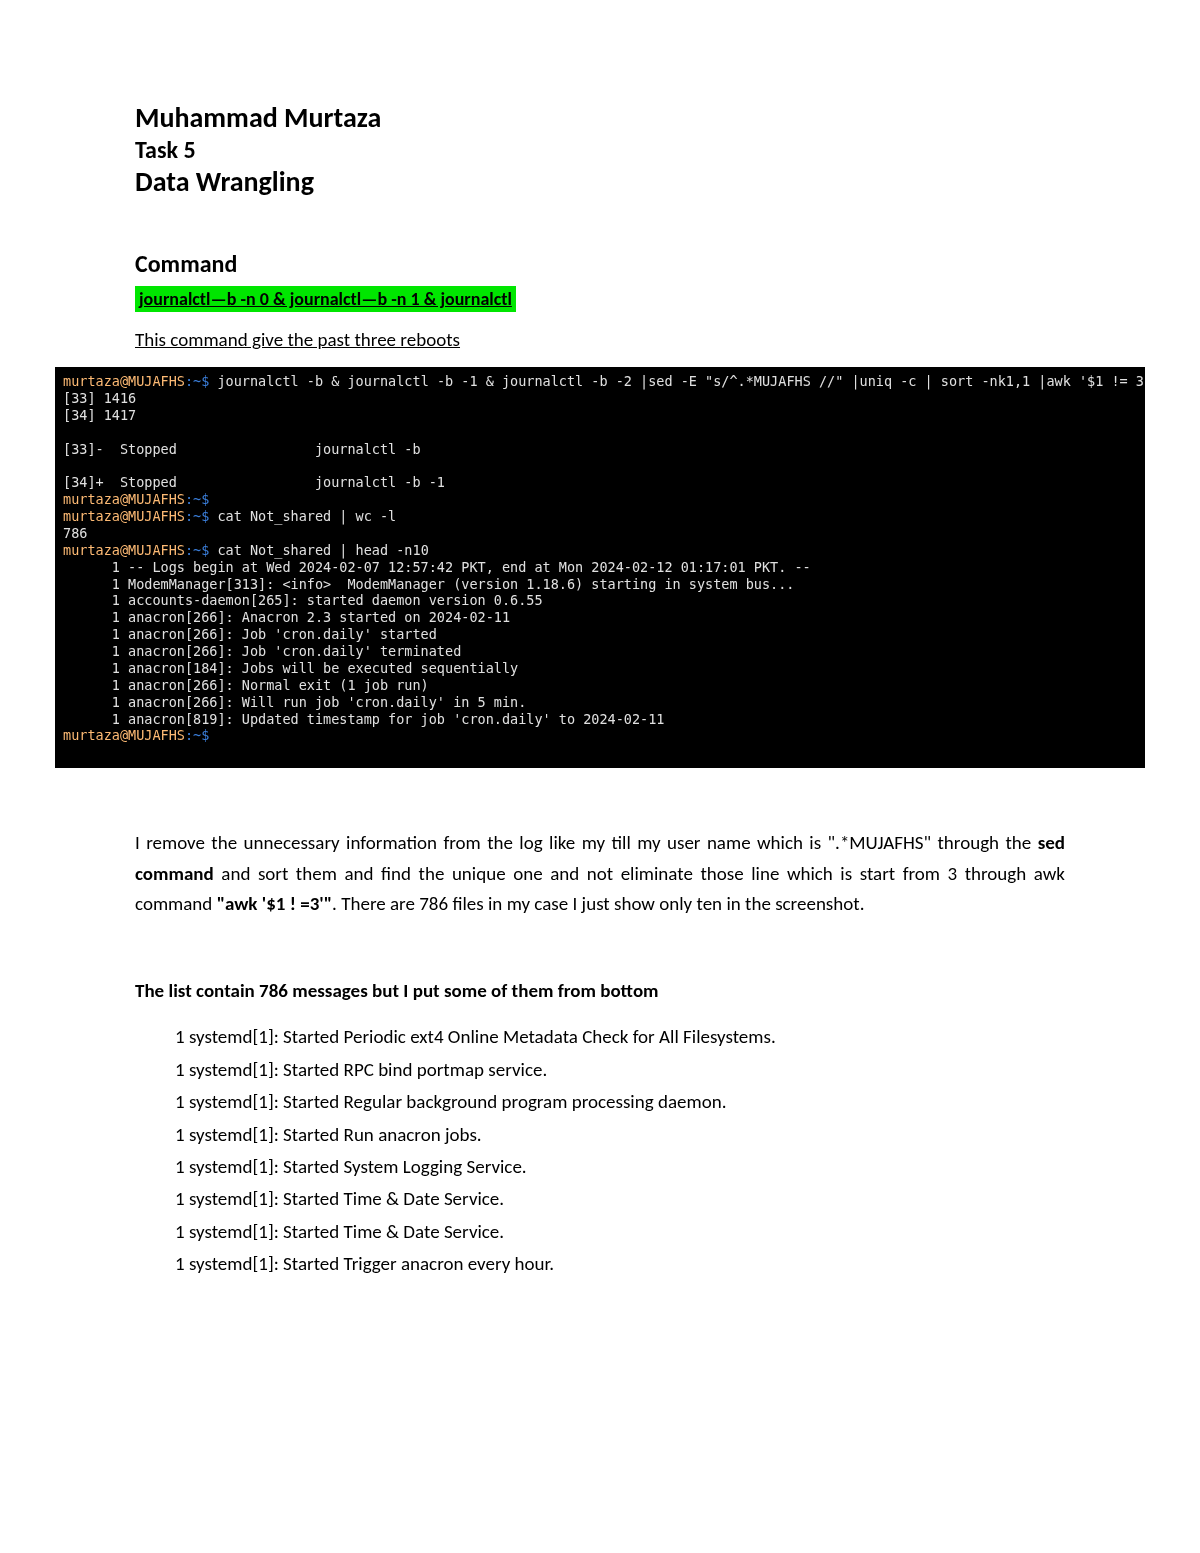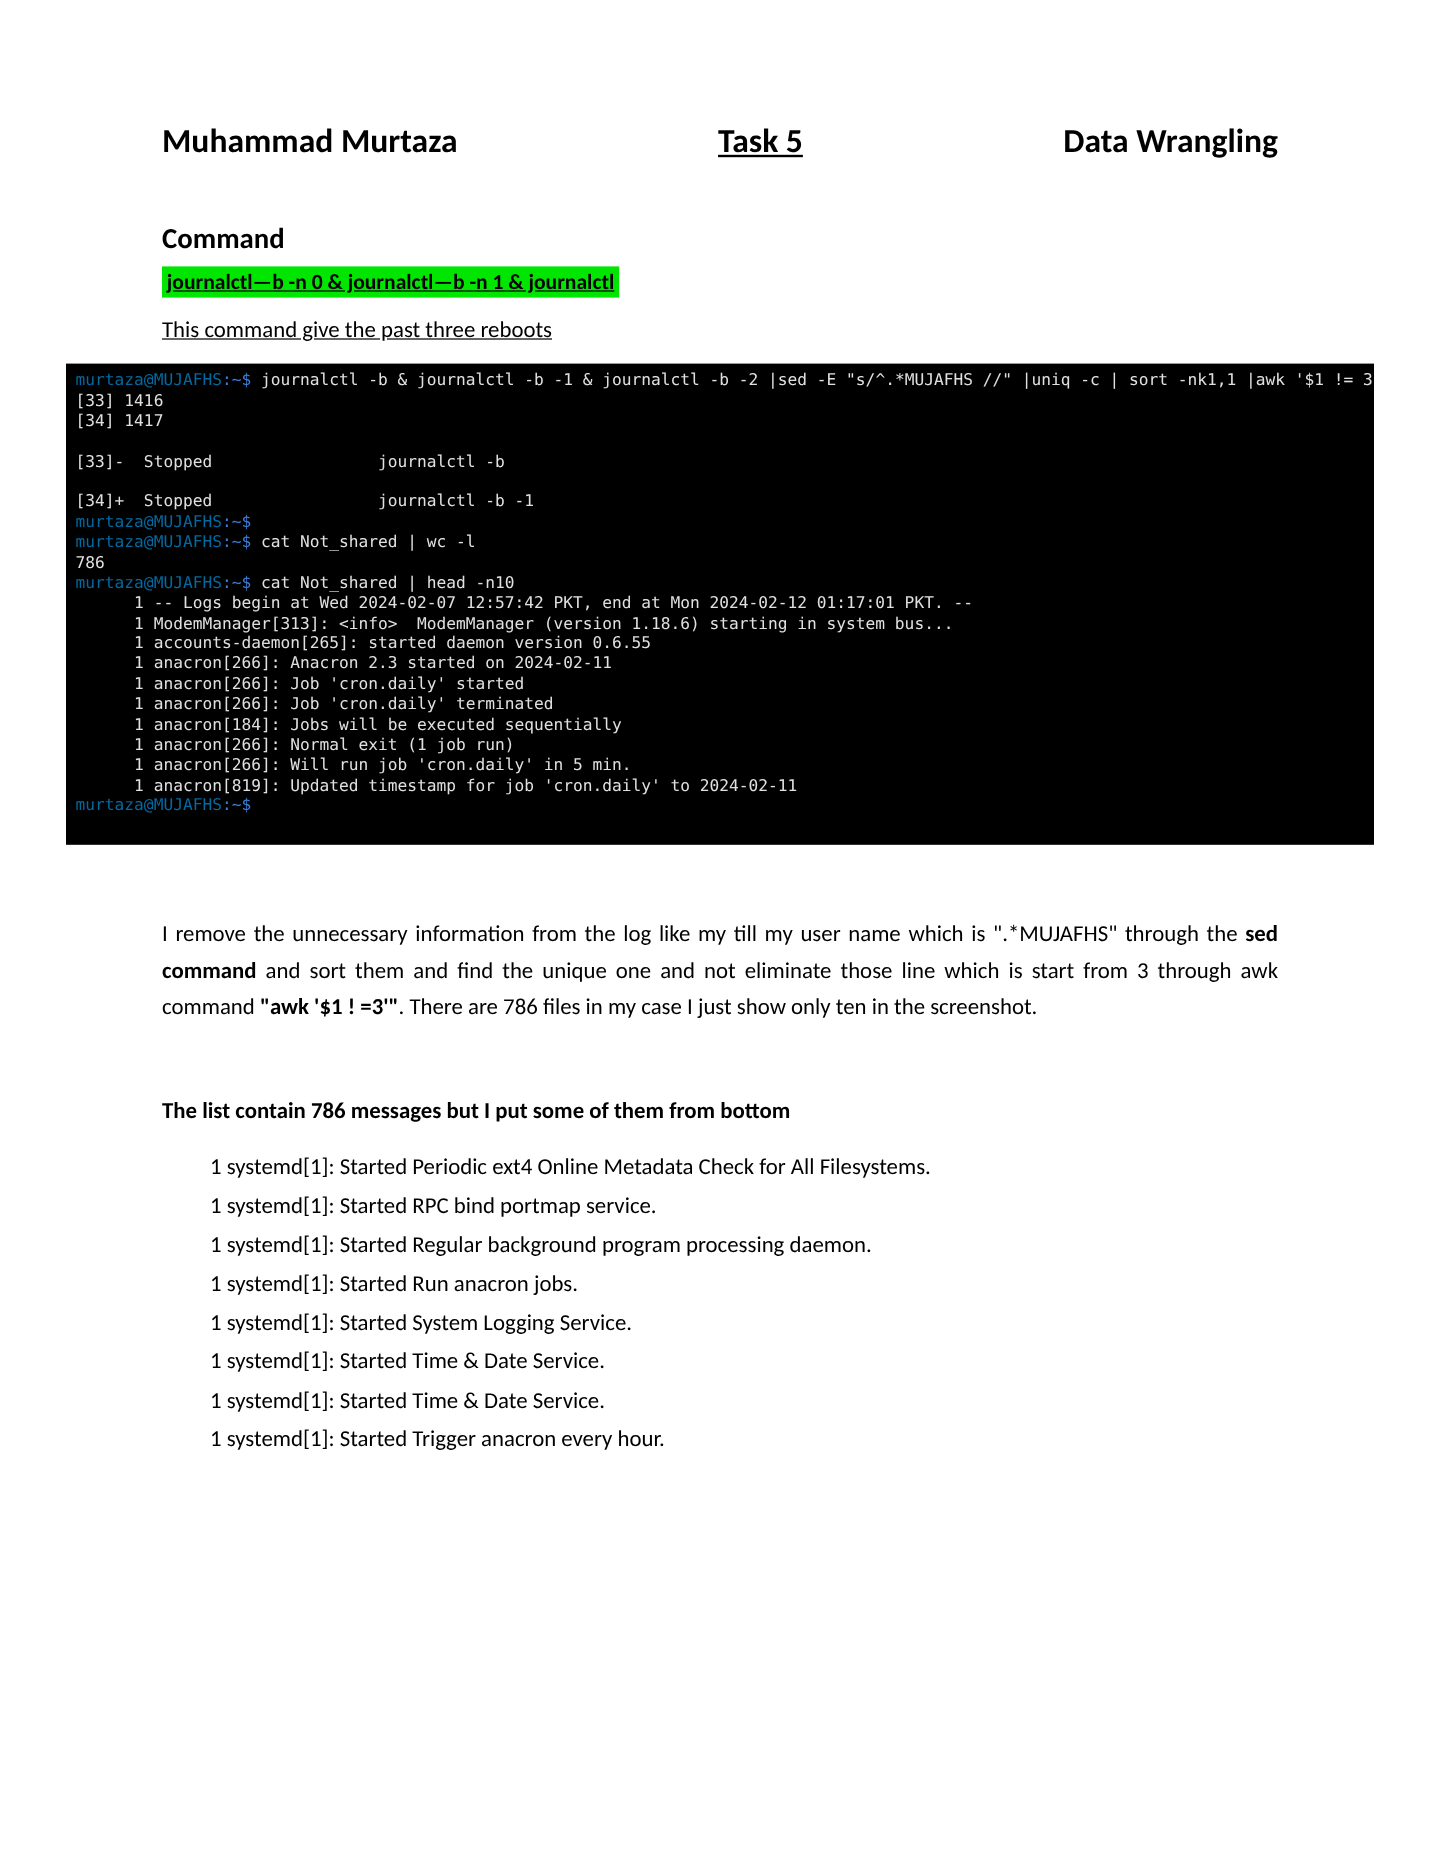--- a/index.html
+++ b/index.html
@@ -10,29 +10,29 @@
       width: 1200px;
       margin: 0 auto;
       padding: 100px 55px 60px 55px;
     }
     .header {
       display: flex;
       justify-content: space-between;
       align-items: baseline;
       margin-bottom: 50px;
       padding: 0 80px;
+      flex-direction: column;
     }
     .header-name {
       font-size: 28px;
       font-weight: bold;
     }
     .header-task {
-      font-size: 28px;
+      font-size: 24px;
       font-weight: bold;
-      text-decoration: underline;
     }
     .header-category {
       font-size: 28px;
       font-weight: bold;
     }
     .content {
       padding: 0 80px;
     }
     .section-title {
       font-size: 24px;
@@ -60,21 +60,21 @@
       font-family: 'DejaVu Sans Mono', Consolas, monospace;
       font-size: 13.5px;
       line-height: 1.25;
       white-space: pre;
       padding: 6px 8px 24px 8px;
       margin-left: -80px;
       margin-right: -80px;
       margin-bottom: 60px;
       overflow: hidden;
     }
-    .t-green { color: #0369a1; }
+    .t-green { color: #fdba74; }
     .t-blue { color: #3a7dd8; }
     .t-white { color: #e0e0e0; }
     .description {
       font-size: 19px;
       line-height: 1.6;
       text-align: justify;
       margin-bottom: 60px;
     }
     .description .bold { font-weight: bold; }
     .list-subtitle {

